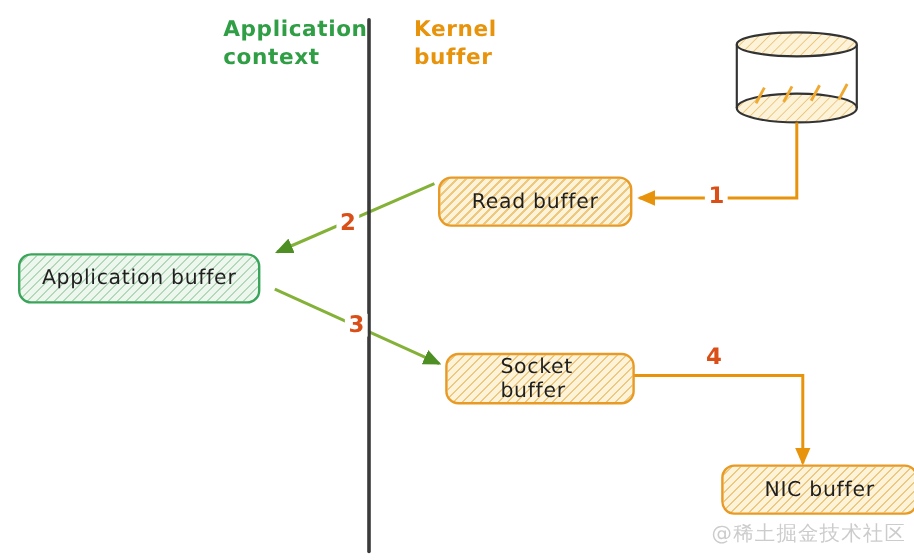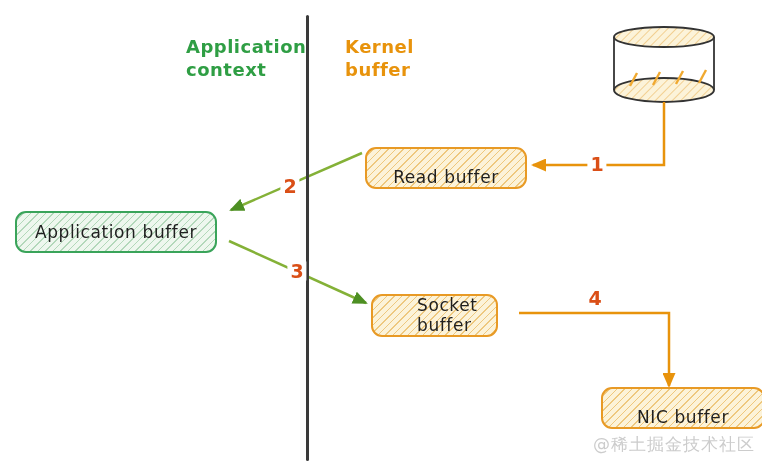--- a/index.html
+++ b/index.html
@@ -6,42 +6,41 @@
   .canvas{
     position:relative;width:762px;height:467px;background:#ffffff;overflow:hidden;
     font-family:"DejaVu Sans", sans-serif;
   }
   .divider{
     position:absolute;left:306px;top:15px;width:3px;height:446px;
     background:#3a3a3a;border-radius:2px;
   }
   .ctx-label{
     position:absolute;top:13px;font-size:18px;font-weight:600;line-height:1.28;
-    letter-spacing:.5px;white-space:pre-line;margin-top:22px;
+    letter-spacing:.5px;white-space:pre-line;
   }
   .ctx-left{left:186px;width:120px;color:#2f9e44;}
   .ctx-right{left:345px;width:96px;color:#e8930c;}
   .arrows{position:absolute;left:0;top:0;pointer-events:none;}
   .node{
     position:absolute;display:flex;align-items:center;justify-content:center;
     border-radius:11px;font-size:17px;font-weight:500;color:#1f1f1f;
     letter-spacing:.6px;box-sizing:border-box;
   }
   .node.orange{
     border:2px solid #e89a25;background-color:#fcf3d9;
     background-image:repeating-linear-gradient(135deg, rgba(0,0,0,0) 0 4px, #eec87e 4px 5.3px);
-    align-items:flex-end;
   }
   .node.green{
     border:2px solid #3aa45a;background-color:#eef7ee;
     background-image:repeating-linear-gradient(135deg, rgba(0,0,0,0) 0 4px, #b3d8ba 4px 5.3px);
   }
   .node-read{left:365px;top:147px;width:162px;height:42px;}
   .node-app{left:15px;top:211px;width:202px;height:42px;}
-  .node-socket{left:371px;top:294px;width:127px;height:43px;padding-left:44px;}
+  .node-socket{left:371px;top:294px;width:158px;height:43px;padding-left:44px;}
   .node-nic{left:601px;top:387px;width:164px;height:42px;}
   .step{
     position:absolute;transform:translate(-50%,-50%);
     font-size:19px;font-weight:700;color:#da4f17;background:#ffffff;
     padding:0 3px;line-height:1;
   }
   .step1{left:597px;top:164px;}
   .step2{left:290px;top:186px;}
   .step3{left:297px;top:271px;}
   .step4{left:595px;top:298px;}

